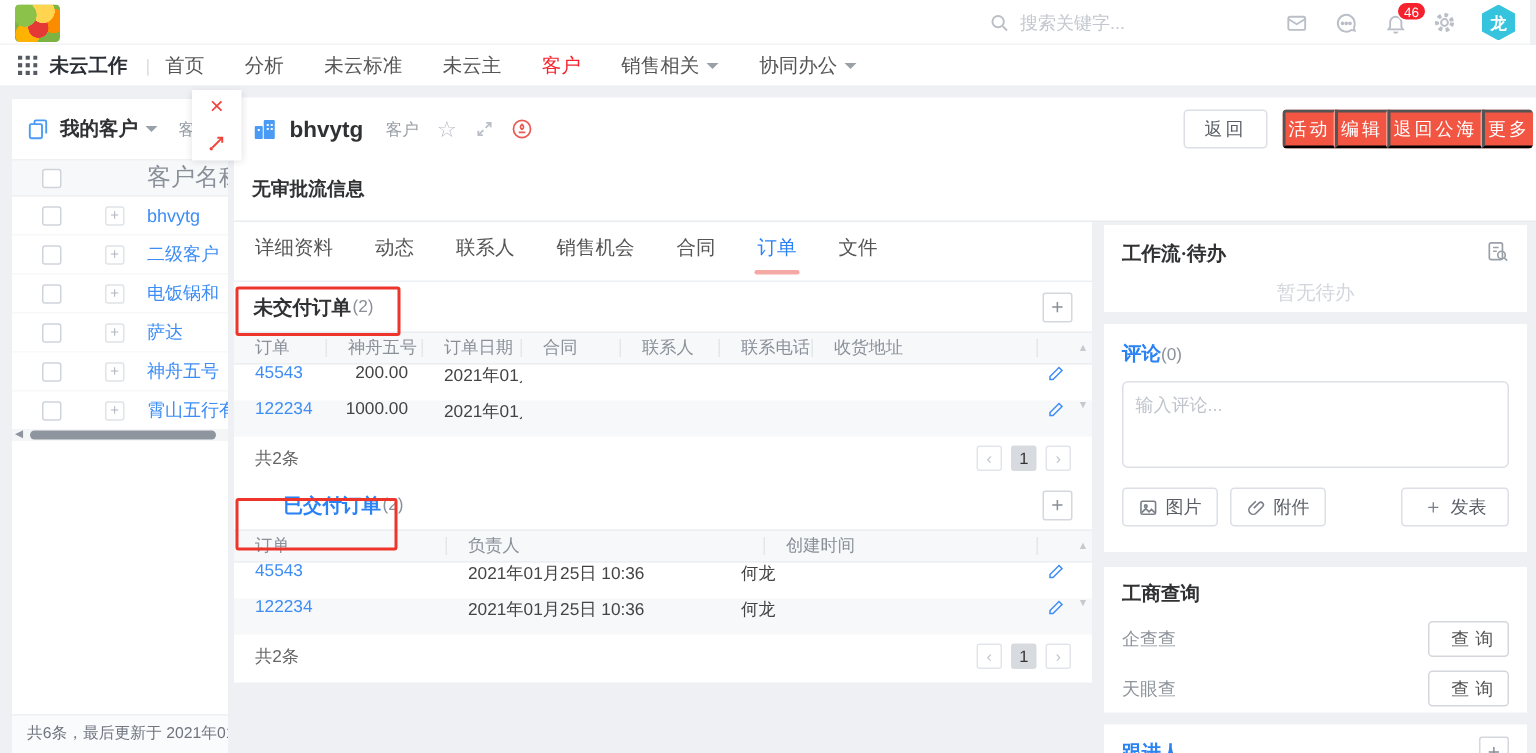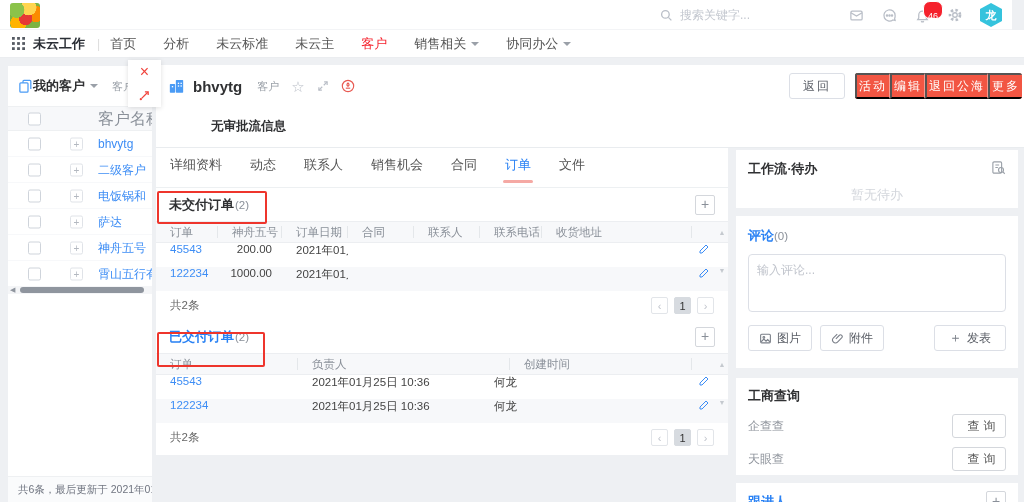--- a/index.html
+++ b/index.html
@@ -1,48 +1,48 @@
 <!DOCTYPE html>
 <html><head>
 <meta charset="utf-8">
 <style>
   * { margin:0; padding:0; box-sizing:border-box; }
   html,body { width:1024px; height:502px; overflow:hidden; }
   body { font-family:"Liberation Sans","DejaVu Sans",sans-serif; background:#eef0f3; position:relative; font-size:12px; color:#333; }
   svg { display:block; }
 
   
-  .topbar { position:absolute; left:0; top:0; right:12px; height:30px; background:#fff; border-bottom:1px solid #f3f4f6; z-index:5; }
+  .topbar { position:absolute; left:0; top:0; right:4px; height:30px; background:#fff; border-bottom:1px solid #f3f4f6; z-index:5; }
   .logo { position:absolute; left:10px; top:3px; width:30px; height:25px; border-radius:3px;
     background:
       radial-gradient(circle at 22% 28%, #8bc34a 0 26%, transparent 27%),
       radial-gradient(circle at 62% 18%, #ffd54f 0 28%, transparent 29%),
       radial-gradient(circle at 52% 62%, #e53935 0 30%, transparent 31%),
       radial-gradient(circle at 86% 44%, #fb8c00 0 27%, transparent 28%),
       radial-gradient(circle at 28% 80%, #ffb300 0 27%, transparent 28%),
       #7cb342; }
   .search { position:absolute; left:660px; top:0; height:30px; display:flex; align-items:center; gap:7px; color:#c3c7cf; font-size:12px; }
   .top-icons { position:absolute; right:10px; top:0; height:30px; display:flex; align-items:center; gap:17px; }
   .tico { position:relative; width:16px; height:16px; display:flex; align-items:center; justify-content:center; }
-  .badge { position:absolute; top:-6px; left:9px; background:#f5222d; color:#fff; font-size:9px; height:13px; line-height:13px; padding:8px 4px; border-radius:7px; border:1px solid #fff; }
+  .badge { position:absolute; top:-6px; left:9px; background:#f5222d; color:#fff; font-size:9px; height:13px; line-height:13px; padding:0 4px; border-radius:7px; border:1px solid #fff; }
   .avatar { width:22px; height:24px; background:#35c3dd; color:#fff; font-size:11px; font-weight:bold; display:flex; align-items:center; justify-content:center; clip-path:polygon(50% 0,100% 25%,100% 75%,50% 100%,0 75%,0 25%); }
 
   
   .navbar { position:absolute; left:0; top:30px; right:0; height:28px; background:#fff; border-bottom:1px solid #ebedf0; display:flex; align-items:center; padding-left:12px; z-index:5; }
   .appname { font-weight:bold; font-size:13px; color:#2b2f36; margin-left:8px; }
   .nav-div { color:#ddd; margin:0 10px 0 12px; }
   .nav-items { display:flex; align-items:center; gap:27px; font-size:13px; color:#555; }
   .nav-item { cursor:pointer; display:flex; align-items:center; }
   .nav-item.active { color:#f5222d; }
   .caret { width:0; height:0; border:4px solid transparent; border-top-color:#9aa0a8; margin-left:5px; transform:translateY(2px); }
 
   
   .sidebar { position:absolute; left:8px; top:66px; width:144px; bottom:0; background:#fff; overflow:hidden; }
   .sb-head { height:40px; display:flex; align-items:center; padding:0 10px; }
-  .sb-title { font-size:13px; font-weight:bold; color:#303133; margin-left:0; }
+  .sb-title { font-size:13px; font-weight:bold; color:#303133; margin-left:7px; }
   .sb-partial { color:#9aa0a8; font-size:11px; margin-left:14px; white-space:nowrap; }
   .sb-thead { height:25px; background:#f7f8fa; border-top:1px solid #eef0f2; border-bottom:1px solid #eef0f2; position:relative; font-size:16px; color:#8a9099; }
   .sb-row { height:26px; position:relative; border-bottom:1px solid #f7f8fa; }
   .cb { position:absolute; left:20px; top:50%; transform:translateY(-50%); width:13px; height:13px; border:1px solid #cfd4db; border-radius:2px; background:#fff; }
   .plusbox { position:absolute; left:62px; top:50%; transform:translateY(-50%); width:13px; height:13px; border:1px solid #e0e3e8; border-radius:2px; color:#b3b8c0; font-size:10px; line-height:11px; text-align:center; background:#fff; }
   .sb-colname { position:absolute; left:90px; top:50%; transform:translateY(-50%); white-space:nowrap; }
   .sb-link { position:absolute; left:90px; top:50%; transform:translateY(-50%); color:#3d8df5; white-space:nowrap; overflow:hidden; right:0; }
   .hscroll { position:absolute; left:0; top:220px; width:100%; height:8px; background:#f4f5f7; }
   .hthumb { position:absolute; left:12px; top:1px; width:124px; height:6px; background:#8f959e; border-radius:3px; }
   .harrow { position:absolute; left:2px; top:0; font-size:7px; color:#8f959e; line-height:8px; }
@@ -58,31 +58,31 @@
   .hc-row { position:absolute; left:12px; top:9px; display:flex; align-items:center; height:24px; }
   .hc-name { font-size:15px; font-weight:bold; color:#303133; margin-left:8px; }
   .hc-type { font-size:11px; color:#9aa0a8; margin-left:15px; }
   .hc-ic { margin-left:12px; display:flex; align-items:center; }
   .star { color:#b9bec7; font-size:15px; line-height:15px; }
   .hc-btns { position:absolute; right:2px; top:8px; display:flex; align-items:center; gap:10px; }
   .btn-back { background:#fff; border:1px solid #dcdfe6; border-radius:3px; height:26px; padding:0 13px; font-size:12px; color:#5a5e66; letter-spacing:2px; display:flex; align-items:center; }
   .redgroup { display:flex; border-radius:3px; overflow:hidden; }
   .redbtn { background:#f25643; color:#fff; font-size:12px; height:26px; padding:0 2px; display:flex; align-items:center; letter-spacing:2px; border-right:1px solid rgba(255,255,255,.4); }
   .redbtn:last-child { border-right:none; }
-  .hc-note { position:absolute; left:12px; top:53px; font-size:12.5px; font-weight:600; color:#303133;margin-left:43px; }
+  .hc-note { position:absolute; left:12px; top:53px; font-size:12.5px; font-weight:600; color:#303133; }
 
   
   .orders { position:absolute; left:156px; top:148px; width:572px; height:307px; background:#fff; }
   .tabsbar { height:40px; border-bottom:1px solid #edf0f2; display:flex; align-items:flex-end; padding:0 0 0 14px; gap:28px; font-size:13px; color:#555; }
   .tab { padding-bottom:13px; position:relative; cursor:pointer; }
   .tab.active { color:#2a82f4; }
   .tab.active::after { content:""; position:absolute; left:50%; transform:translateX(-50%); bottom:4px; width:30px; height:3px; border-radius:2px; background:#f5a9a4; }
   .sect-head { height:33px; display:flex; align-items:center; padding:0 13px; }
   .sect-title { font-size:13px; font-weight:bold; color:#303133; }
-  .sect-title.blue { color:#2a82f4; }
+  .sect-title.blue { color:#2a82f4;margin-left:20px; }
   .sect-count { font-size:11.5px; color:#8a9099; margin-left:1px; }
   .addbtn { margin-left:auto; width:20px; height:20px; border:1px solid #d4d7dc; border-radius:2px; color:#8a9099; font-size:14px; line-height:17px; text-align:center; background:#fff; }
   .thead { display:flex; align-items:center; height:22px; background:#f7f8fa; border-top:1px solid #eceef1; border-bottom:1px solid #eceef1; font-size:11.5px; color:#8a9099; position:relative; }
   .th { padding-left:14px; height:12px; line-height:12px; border-right:1px solid #e4e7ea; white-space:nowrap; overflow:hidden; }
   .th:last-of-type { border-right:none; }
   .trow { display:flex; align-items:flex-start; height:24px; font-size:11.5px; color:#444; position:relative; }
   .trow.alt { background:#f7f8fa; }
   .td { padding-left:14px; white-space:nowrap; overflow:hidden; }
   .td.num { text-align:right; padding-left:0; padding-right:10px; }
   .link { color:#3d8df5; cursor:pointer; }

